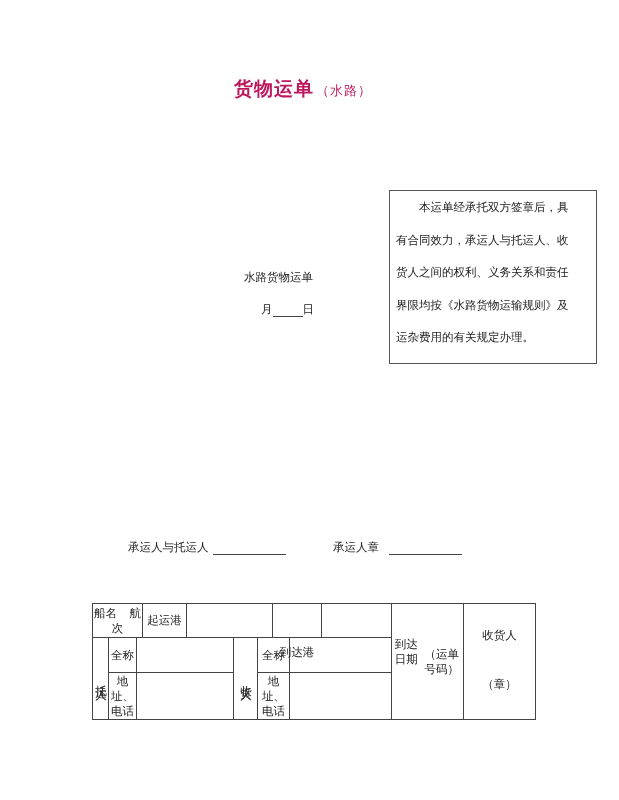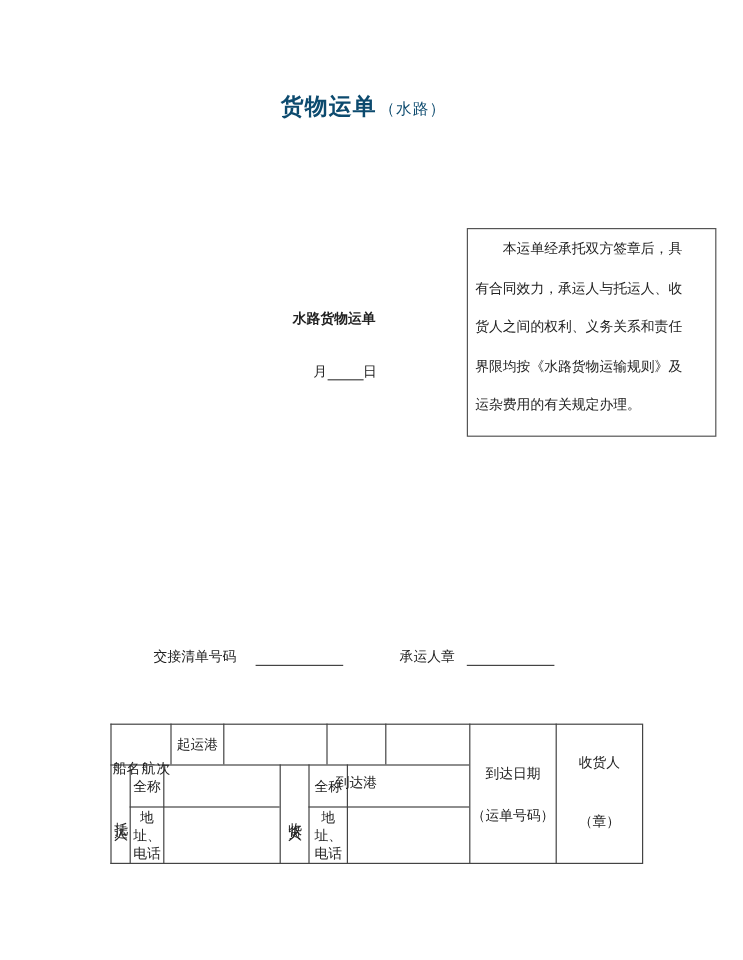--- a/index.html
+++ b/index.html
@@ -1,46 +1,46 @@
 <!DOCTYPE html>
 <html><head>
 <meta charset="utf-8">
 <style>
   html, body { margin:0; padding:0; background:#ffffff; }
   body { width:619px; height:800px; position:relative; overflow:hidden;
          font-family:"DejaVu Sans","Liberation Sans",sans-serif; color:#222; }
   .abs { position:absolute; }
-  .title { left:234px; top:76px; font-size:19px; font-weight:bold; letter-spacing:1px; color:#0c4a6e; white-space:nowrap; }
+  .title { left:234px; top:76px; font-size:19px; font-weight:bold; letter-spacing:1px; color:#be185d; white-space:nowrap; }
   .title .sub { font-size:13px; font-weight:normal; margin-left:2px; }
   .notice { left:389px; top:190px; width:208px; height:174px; border:1px solid #555; box-sizing:border-box;
             font-size:11.5px; line-height:32.5px; padding:0 18px 0 6px; }
   .notice p { margin:0; text-indent:2em; }
   .label { font-size:11.5px; white-space:nowrap; }
   .blank { display:inline-block; border-bottom:1px solid #444; vertical-align:bottom; }
   .line { position:absolute; background:#444; }
   .cell { position:absolute; font-size:11.5px; display:flex; align-items:center; justify-content:center; text-align:center; line-height:15px; }
   .vtext { writing-mode:vertical-rl; letter-spacing:2px; }
 </style>
 </head>
 <body>
 
 <div class="abs title">
   <span>货物运单</span><span class="sub">（水路）</span>
 </div>
 
-<div class="abs label" style="left:244px; top:258px;font-weight:bold;">水路货物运单</div>
+<div class="abs label" style="left:244px; top:270px;">水路货物运单</div>
 <div class="abs label" style="left:261px; top:302px;">
   <span>月</span><span class="blank" style="width:30px; height:12px;"></span><span>日</span>
 </div>
 
 <div class="abs notice">
   <p>本运单经承托双方签章后，具有合同效力，承运人与托运人、收货人之间的权利、义务关系和责任界限均按《水路货物运输规则》及运杂费用的有关规定办理。</p>
 </div>
 
-<div class="abs label" style="left:128px; top:540px;">交接清单号码</div>
+<div class="abs label" style="left:128px; top:540px;">承运人与托运人</div>
 <div class="abs blank" style="left:213px; top:541px; width:73px; height:13px;"></div>
 <div class="abs label" style="left:333px; top:540px;">承运人章</div>
 <div class="abs blank" style="left:389px; top:541px; width:73px; height:13px;"></div>
 
 <div>
 
   <div class="line" style="left:92px; top:603px; width:443px; height:1px;"></div>
   <div class="line" style="left:92px; top:637px; width:299px; height:1px;"></div>
   <div class="line" style="left:108px; top:672px; width:125px; height:1px;"></div>
   <div class="line" style="left:257px; top:672px; width:134px; height:1px;"></div>
@@ -53,21 +53,21 @@
   <div class="line" style="left:321px; top:603px; width:1px; height:34px;"></div>
   <div class="line" style="left:108px; top:637px; width:1px; height:83px;"></div>
   <div class="line" style="left:136px; top:637px; width:1px; height:83px;"></div>
   <div class="line" style="left:233px; top:637px; width:1px; height:83px;"></div>
   <div class="line" style="left:257px; top:637px; width:1px; height:83px;"></div>
   <div class="line" style="left:289px; top:637px; width:1px; height:83px;"></div>
   <div class="line" style="left:391px; top:603px; width:1px; height:117px;"></div>
   <div class="line" style="left:463px; top:603px; width:1px; height:117px;"></div>
   <div class="line" style="left:535px; top:603px; width:1px; height:117px;"></div>
 
-  <div class="cell" style="left:93px; top:624px; width:49px; height:33px; flex-direction:row;">
+  <div class="cell" style="left:93px; top:604px; width:49px; height:33px; flex-direction:column;">
     <div style="width:100%; display:flex; justify-content:space-between; padding:0 1px; box-sizing:border-box;">
       <span>船名</span>
         <span>航</span>
     </div>
     <div>次</div>
   </div>
   <div class="cell" style="left:143px; top:604px; width:43px; height:33px;text-align:right;">起运港</div>
   <div class="cell" style="left:187px; top:604px; width:85px; height:33px;"></div>
   <div class="cell" style="left:273px; top:636px; width:48px; height:33px;">到达港</div>
   <div class="cell" style="left:322px; top:604px; width:69px; height:33px;"></div>
@@ -77,21 +77,21 @@
   <div class="cell" style="left:137px; top:638px; width:96px; height:34px;"></div>
   <div class="cell" style="left:109px; top:673px; width:27px; height:46px;">地址、电话</div>
   <div class="cell" style="left:137px; top:673px; width:96px; height:46px;"></div>
 
   <div class="cell vtext" style="left:234px; top:638px; width:23px; height:81px;">收货人</div>
   <div class="cell" style="left:258px; top:638px; width:31px; height:34px;">全称</div>
   <div class="cell" style="left:290px; top:638px; width:101px; height:34px;"></div>
   <div class="cell" style="left:258px; top:673px; width:31px; height:46px;">地址、电话</div>
   <div class="cell" style="left:290px; top:673px; width:101px; height:46px;"></div>
 
-  <div class="cell" style="left:392px; top:604px; width:71px; height:115px; flex-direction:column; justify-content:center;">
+  <div class="cell" style="left:392px; top:604px; width:71px; height:115px; flex-direction:row; justify-content:center;">
     <div style="margin-bottom:20px;">到达日期</div>
     <div>（运单号码）</div>
   </div>
   <div class="cell" style="left:464px; top:604px; width:71px; height:115px; flex-direction:column; justify-content:flex-start; padding-top:24px; box-sizing:border-box;">
     <div style="margin-bottom:34px;">收货人</div>
     <div>（章）</div>
   </div>
 </div>
 
 </body></html>

